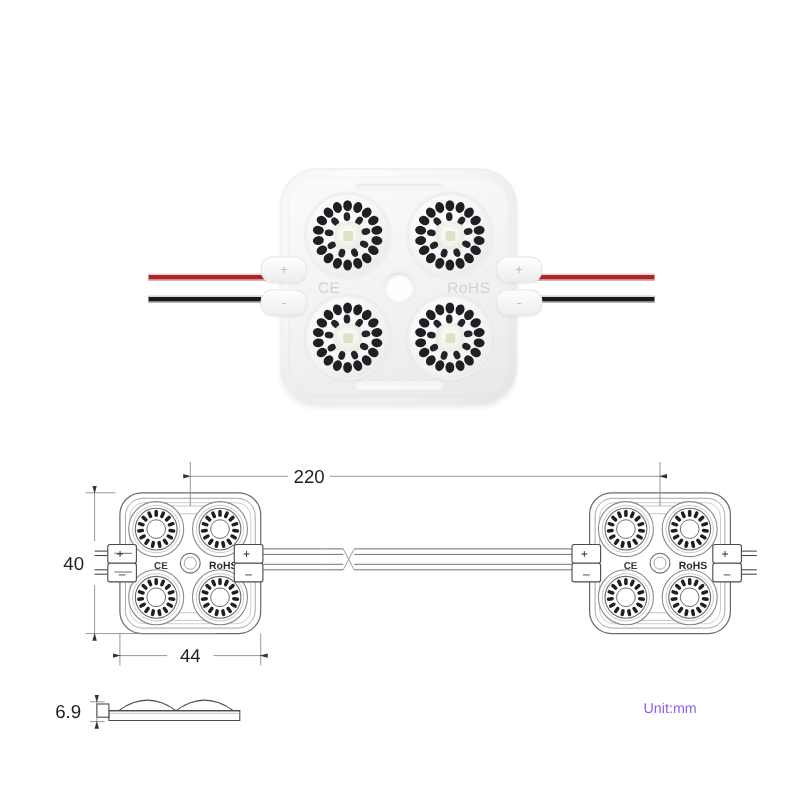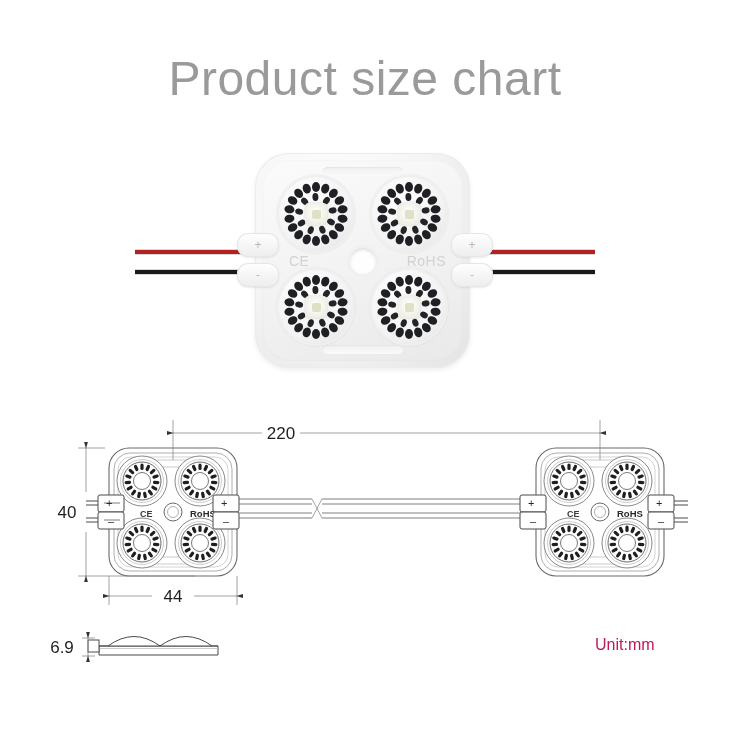--- a/index.html
+++ b/index.html
@@ -202,31 +202,29 @@
     position: absolute;
     left: 0;
     top: 400px;
     width: 730px;
     height: 300px;
   }
   #unit-label {
     position: absolute;
     left: 585px;
     top: 636px;
-    font-size: 16px;
-    color: #be185d;
-    margin-left: 10px;
+    font-size: 13px;
+    color: #8b5cf6;
   }
 </style>
 </head>
 <body>
 
 <div id="page">
 
-  <div id="page-title">Product size chart</div>
 
   <div id="hero">
 
     <div id="hero-wire-left">
       <div class="wire wire-red" style="left:-10px; top:104px; width:122px;"></div>
       <div class="wire wire-black" style="left:-10px; top:124px; width:122px;"></div>
     </div>
 
     <div id="hero-wire-right">
       <div class="wire wire-red" style="right:-10px; top:104px; width:122px;"></div>

